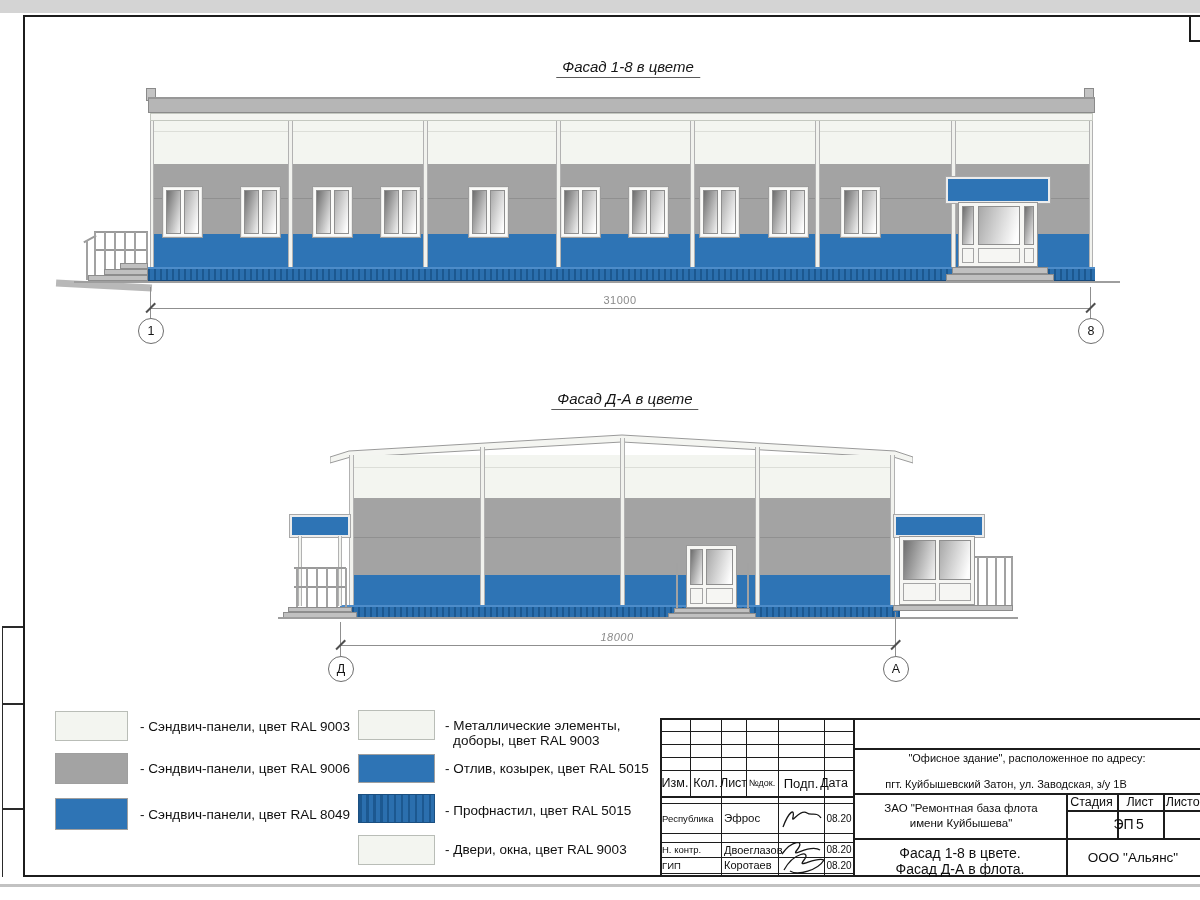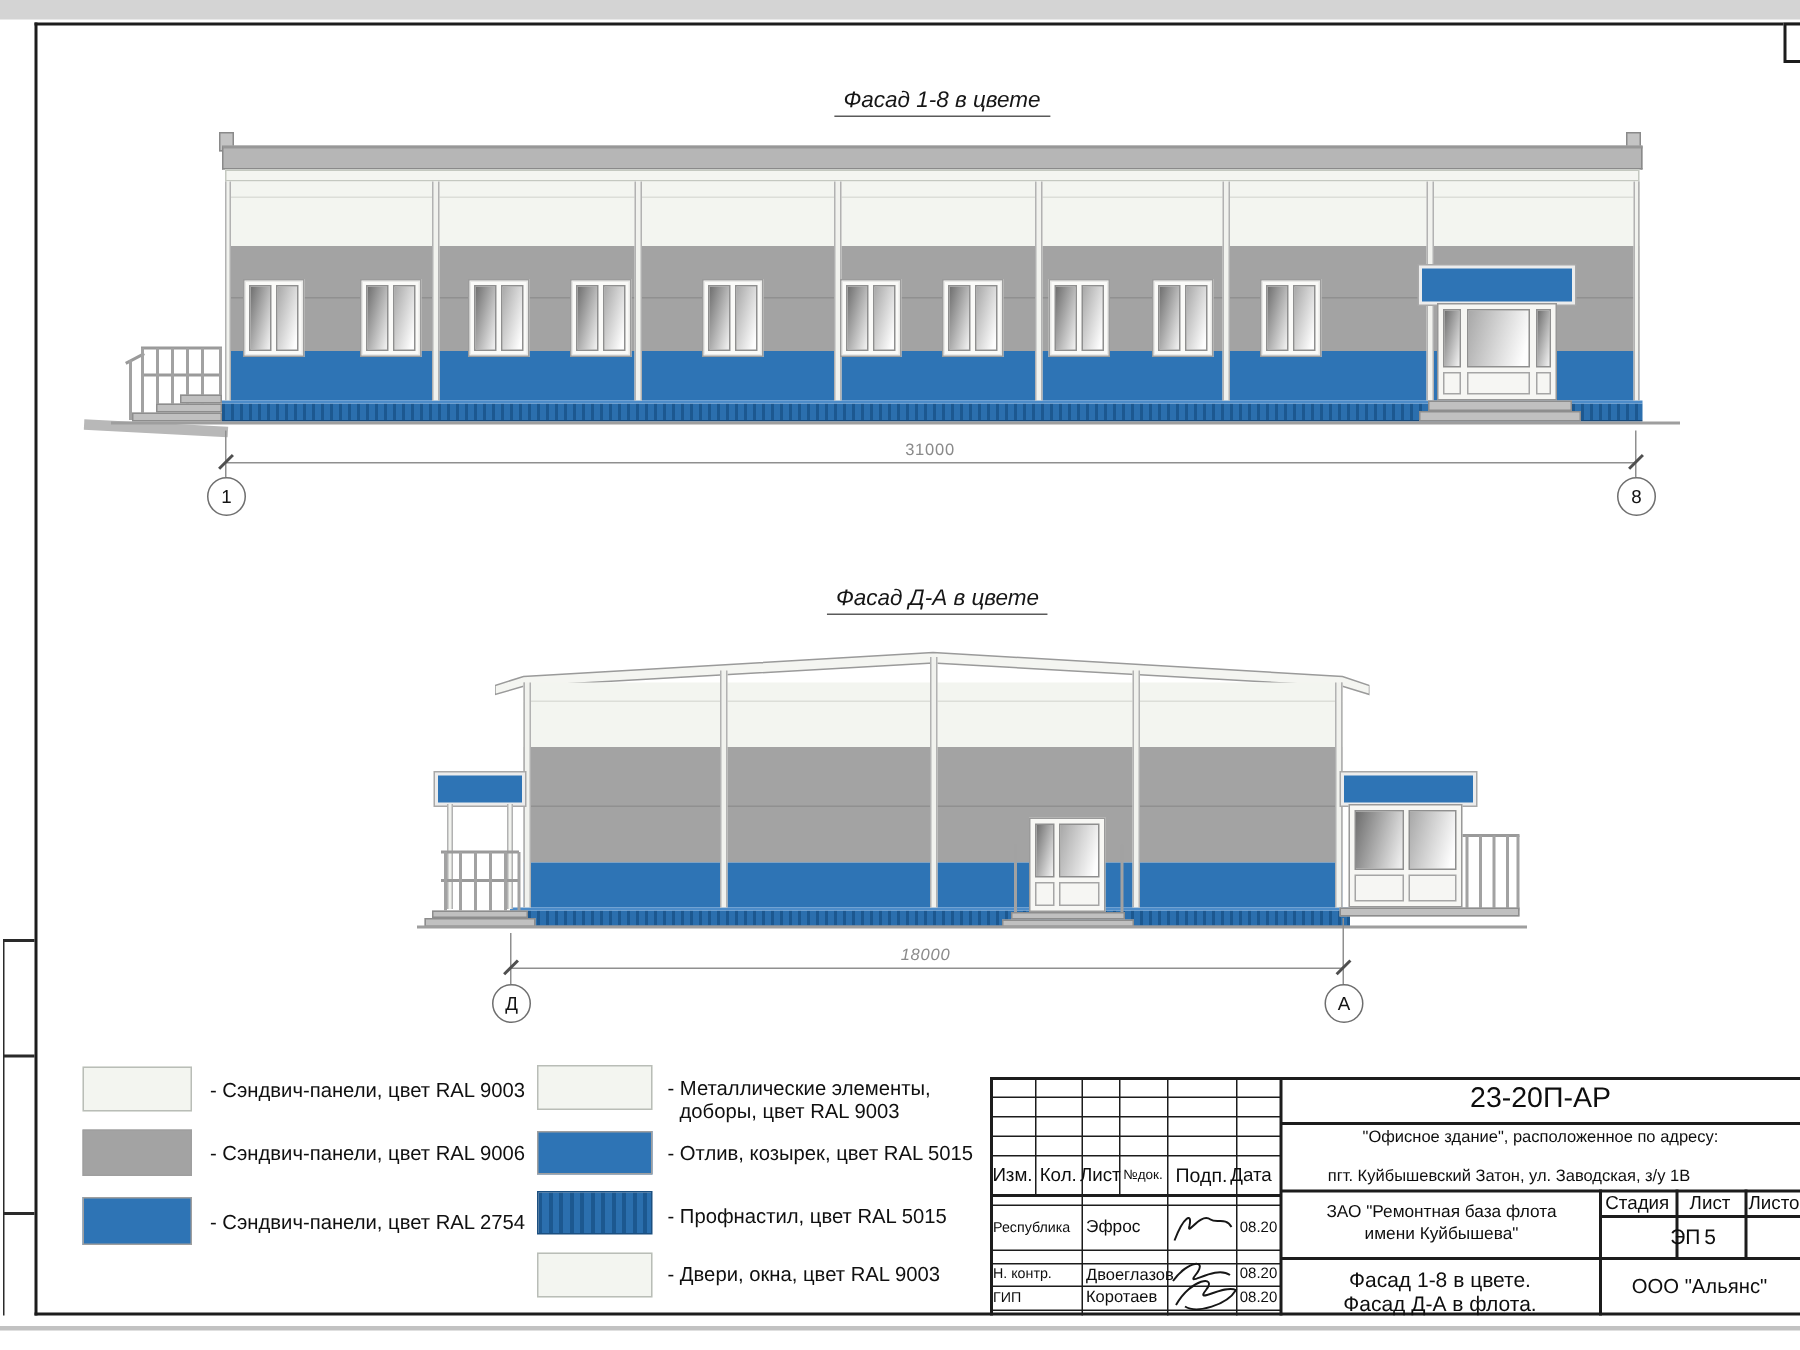--- a/index.html
+++ b/index.html
@@ -233,21 +233,21 @@
   <div class="tick" style="left:889px;top:644px;"></div>
   <div class="abs dimtxt" style="left:617px;top:631px;transform:translateX(-50%);font-style:italic;">18000</div>
   <div class="abs axis" style="left:328px;top:656px;">Д</div>
   <div class="abs axis" style="left:883px;top:656px;">А</div>
 
   <div class="abs sw band-white" style="left:55px;top:711px;width:73px;height:30px;border-color:#b9bdb7;"></div>
   <div class="abs legend-label" style="left:140px;top:719px;">- Сэндвич-панели, цвет RAL 9003</div>
   <div class="abs sw band-gray" style="left:55px;top:753px;width:73px;height:31px;"></div>
   <div class="abs legend-label" style="left:140px;top:761px;">- Сэндвич-панели, цвет RAL 9006</div>
   <div class="abs sw band-blue" style="left:55px;top:798px;width:73px;height:32px;"></div>
-  <div class="abs legend-label" style="left:140px;top:807px;">- Сэндвич-панели, цвет RAL 2754</div>
+  <div class="abs legend-label" style="left:140px;top:807px;">- Сэндвич-панели, цвет RAL 8049</div>
 
   <div class="abs sw band-white" style="left:358px;top:710px;width:77px;height:30px;border-color:#b9bdb7;"></div>
   <div class="abs legend-label" style="left:445px;top:718px;">- Металлические элементы,</div>
   <div class="abs legend-label" style="left:453px;top:733px;">доборы, цвет RAL 9003</div>
   <div class="abs sw band-blue" style="left:358px;top:754px;width:77px;height:29px;"></div>
   <div class="abs legend-label" style="left:445px;top:761px;">- Отлив, козырек, цвет RAL 5015</div>
   <div class="abs sw" style="left:358px;top:794px;width:77px;height:29px;background:repeating-linear-gradient(90deg,#1c5890 0 2.5px,#2b6fae 2.5px 7px);border-color:#1b4f80;"></div>
   <div class="abs legend-label" style="left:445px;top:803px;">- Профнастил, цвет RAL 5015</div>
   <div class="abs sw band-white" style="left:358px;top:835px;width:77px;height:30px;border-color:#b9bdb7;"></div>
   <div class="abs legend-label" style="left:445px;top:842px;">- Двери, окна, цвет RAL 9003</div>
@@ -299,21 +299,20 @@
   <div class="tbtxt" style="left:824px;top:857px;width:30px;height:16px;font-size:10px;">08.20</div>
 
   <svg class="abs" style="left:780px;top:805px;" width="44" height="28" viewBox="0 0 44 28">
     <path d="M3,22 C9,6 15,3 13,12 C11,20 20,3 27,8 C31,11 37,6 41,13" fill="none" stroke="#161616" stroke-width="1.3"></path>
   </svg>
   <svg class="abs" style="left:778px;top:838px;" width="50" height="38" viewBox="0 0 50 38">
     <path d="M4,16 C14,2 28,1 19,12 C12,21 32,5 42,12" fill="none" stroke="#161616" stroke-width="1.3"></path>
     <path d="M6,32 C16,14 34,12 26,22 C18,32 38,18 46,22 C40,32 20,38 12,33" fill="none" stroke="#161616" stroke-width="1.3"></path>
   </svg>
 
-  <div class="tbtxt" style="left:854px;top:718px;width:346px;height:30px;font-size:19px;">23-20П-АР</div>
   <div class="tbtxt" style="left:854px;top:751px;width:346px;height:14px;font-size:11px;">"Офисное здание", расположенное по адресу:</div>
   <div class="tbtxt" style="left:854px;top:777px;width:304px;height:14px;font-size:11px;">пгт. Куйбышевский Затон, ул. Заводская, з/у 1В</div>
 
   <div class="tbtxt" style="left:856px;top:801px;width:210px;height:14px;font-size:11.5px;">ЗАО "Ремонтная база флота</div>
   <div class="tbtxt" style="left:856px;top:816px;width:210px;height:14px;font-size:11.5px;">имени Куйбышева"</div>
 
   <div class="tbtxt" style="left:1066px;top:793px;width:51px;height:17px;font-size:12.5px;">Стадия</div>
   <div class="tbtxt" style="left:1117px;top:793px;width:46px;height:17px;font-size:12.5px;">Лист</div>
   <div class="tbtxt" style="left:1163px;top:793px;width:46px;height:17px;font-size:12.5px;">Листов</div>
   <div class="tbtxt" style="left:1066px;top:810px;width:51px;height:28px;font-size:14px;padding-left:32px;">ЭП</div>

